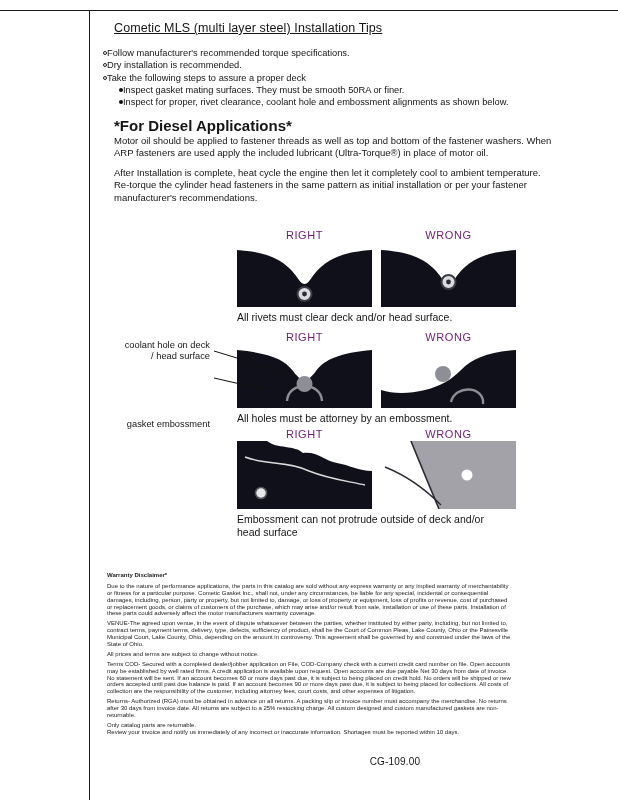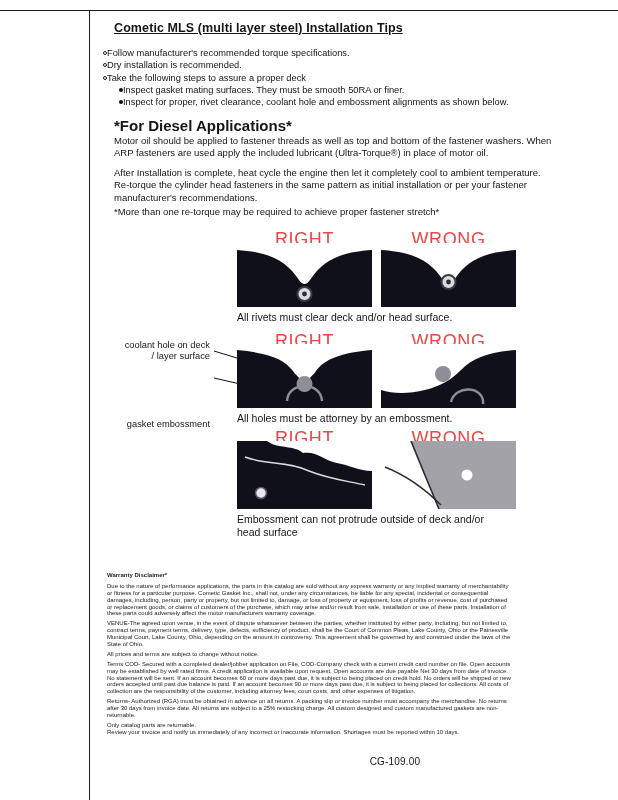--- a/index.html
+++ b/index.html
@@ -4,35 +4,35 @@
 <style>
   * { margin:0; padding:0; box-sizing:border-box; }
   html,body { background:#ffffff; }
   body { font-family:"Liberation Sans", sans-serif; color:#151515; }
   .page { position:relative; width:618px; height:800px; background:#fff; overflow:hidden; }
   .abs { position:absolute; }
 
   .frame-top { top:10px; left:0; width:618px; border-top:1.5px solid #1b1b1b; }
   .frame-left { top:10px; left:89px; height:790px; border-left:1.5px solid #1b1b1b; }
 
-  .title { top:21px; left:114px; font-size:12.5px; font-weight:bold; text-decoration:underline; letter-spacing:.1px; }
+  .title { top:21px; left:114px; font-size:12.5px; font-weight:normal; text-decoration:underline; letter-spacing:.1px; }
 
   .bullets { top:48px; left:103px; width:490px; }
   .brow { display:flex; font-size:9.3px; line-height:1.22; margin-bottom:1px; }
   .brow.sub { margin-left:16px; }
   .ring { width:4px; height:4px; border:1px solid #222; border-radius:50%; margin-top:3px; flex:none; }
   .dot  { width:4px; height:4px; background:#111; border-radius:50%; margin-top:3px; flex:none; }
 
   .diesel-h { top:117px; left:114px; font-size:15px; font-weight:bold; }
   .para { left:114px; font-size:9.5px; line-height:1.3; }
   .p1 { top:135px; width:448px; }
   .p2 { top:167px; width:432px; }
   .note { top:206px; width:460px; }
 
-  .fig-header { width:135px; text-align:center; font-size:18px; letter-spacing:.6px; color:#ef4444; }
+  .fig-header { width:135px; text-align:center; font-size:11px; letter-spacing:.6px; color:#701a75; }
   .fig-box { width:135px; background:#fff; }
   .fig-box svg { display:block; width:135px; height:100%; }
   .caption { left:237px; font-size:10.5px; line-height:1.25; }
 
   .callout { font-size:9.3px; line-height:1.18; text-align:right; color:#161616; }
   .co1 { top:340px; left:124px; width:86px; }
   .co2 { top:372px; left:112px; width:98px;margin-top:47px; }
   .arrows { top:346px; left:212px; width:92px; height:50px; z-index:5; pointer-events:none; }
 
   .fineprint { top:572px; left:107px; width:404px; font-size:6px; line-height:1.15; color:#1c1c1c; }
@@ -71,21 +71,20 @@
     </div>
     <div class="brow sub">
       <span class="dot"></span>
       <span>Inspect for proper, rivet clearance, coolant hole and embossment alignments as shown below.</span>
     </div>
   </div>
 
   <div class="abs diesel-h">*For Diesel Applications*</div>
   <div class="abs para p2">After Installation is complete, heat cycle the engine then let it completely cool to ambient temperature. Re-torque the cylinder head fasteners in the same pattern as initial installation or per your fastener manufacturer's recommendations.</div>
   <div class="abs para p1">Motor oil should be applied to fastener threads as well as top and bottom of the fastener washers. When ARP fasteners are used apply the included lubricant (Ultra-Torque®) in place of motor oil.</div>
-  <div class="abs para note">*More than one re-torque may be required to achieve proper fastener stretch*</div>
 
   <div class="abs fig-header" style="top:229px;left:237px;">RIGHT</div>
   <div class="abs fig-header" style="top:229px;left:381px;">WRONG</div>
 
   <div class="abs fig-box" style="top:243px;left:237px;height:64px;">
     <svg viewBox="0 0 135 64">
       <rect width="135" height="64" fill="#10101a"></rect>
       <path d="M0,0 H135 V7 C104,9 86,17 73,37 Q67.5,45 62,37 C49,17 31,9 0,7 Z" fill="#ffffff"></path>
       <circle cx="67.5" cy="51" r="7" fill="#dcdce0" stroke="#3c3c46" stroke-width="2"></circle>
       <circle cx="67.5" cy="51" r="2.4" fill="#2b2b33"></circle>
@@ -97,21 +96,21 @@
       <path d="M0,0 H135 V7 C104,9 86,17 73,37 Q67.5,45 62,37 C49,17 31,9 0,7 Z" fill="#ffffff"></path>
       <circle cx="67.5" cy="39" r="7" fill="#dcdce0" stroke="#3c3c46" stroke-width="2"></circle>
       <circle cx="67.5" cy="39" r="2.4" fill="#2b2b33"></circle>
     </svg>
   </div>
   <div class="abs caption" style="top:311px;width:280px;">All rivets must clear deck and/or head surface.</div>
 
   <div class="abs fig-header" style="top:331px;left:237px;">RIGHT</div>
   <div class="abs fig-header" style="top:331px;left:381px;">WRONG</div>
 
-  <div class="abs callout co1">coolant hole on deck / layer surface</div>
+  <div class="abs callout co1">coolant hole on deck / head surface</div>
   <div class="abs callout co2">gasket embossment</div>
 
   <svg class="abs arrows" viewBox="0 0 92 50">
     <defs>
       <marker id="ah" markerWidth="7" markerHeight="7" refX="5" refY="2.5" orient="auto">
         <path d="M0,0 L6,2.5 L0,5 Z" fill="#111"></path>
       </marker>
     </defs>
     <line x1="2" y1="5" x2="84" y2="30" stroke="#111" stroke-width="1" marker-end="url(#ah)"></line>
     <line x1="2" y1="32" x2="50" y2="43" stroke="#111" stroke-width="1" marker-end="url(#ah)"></line>

